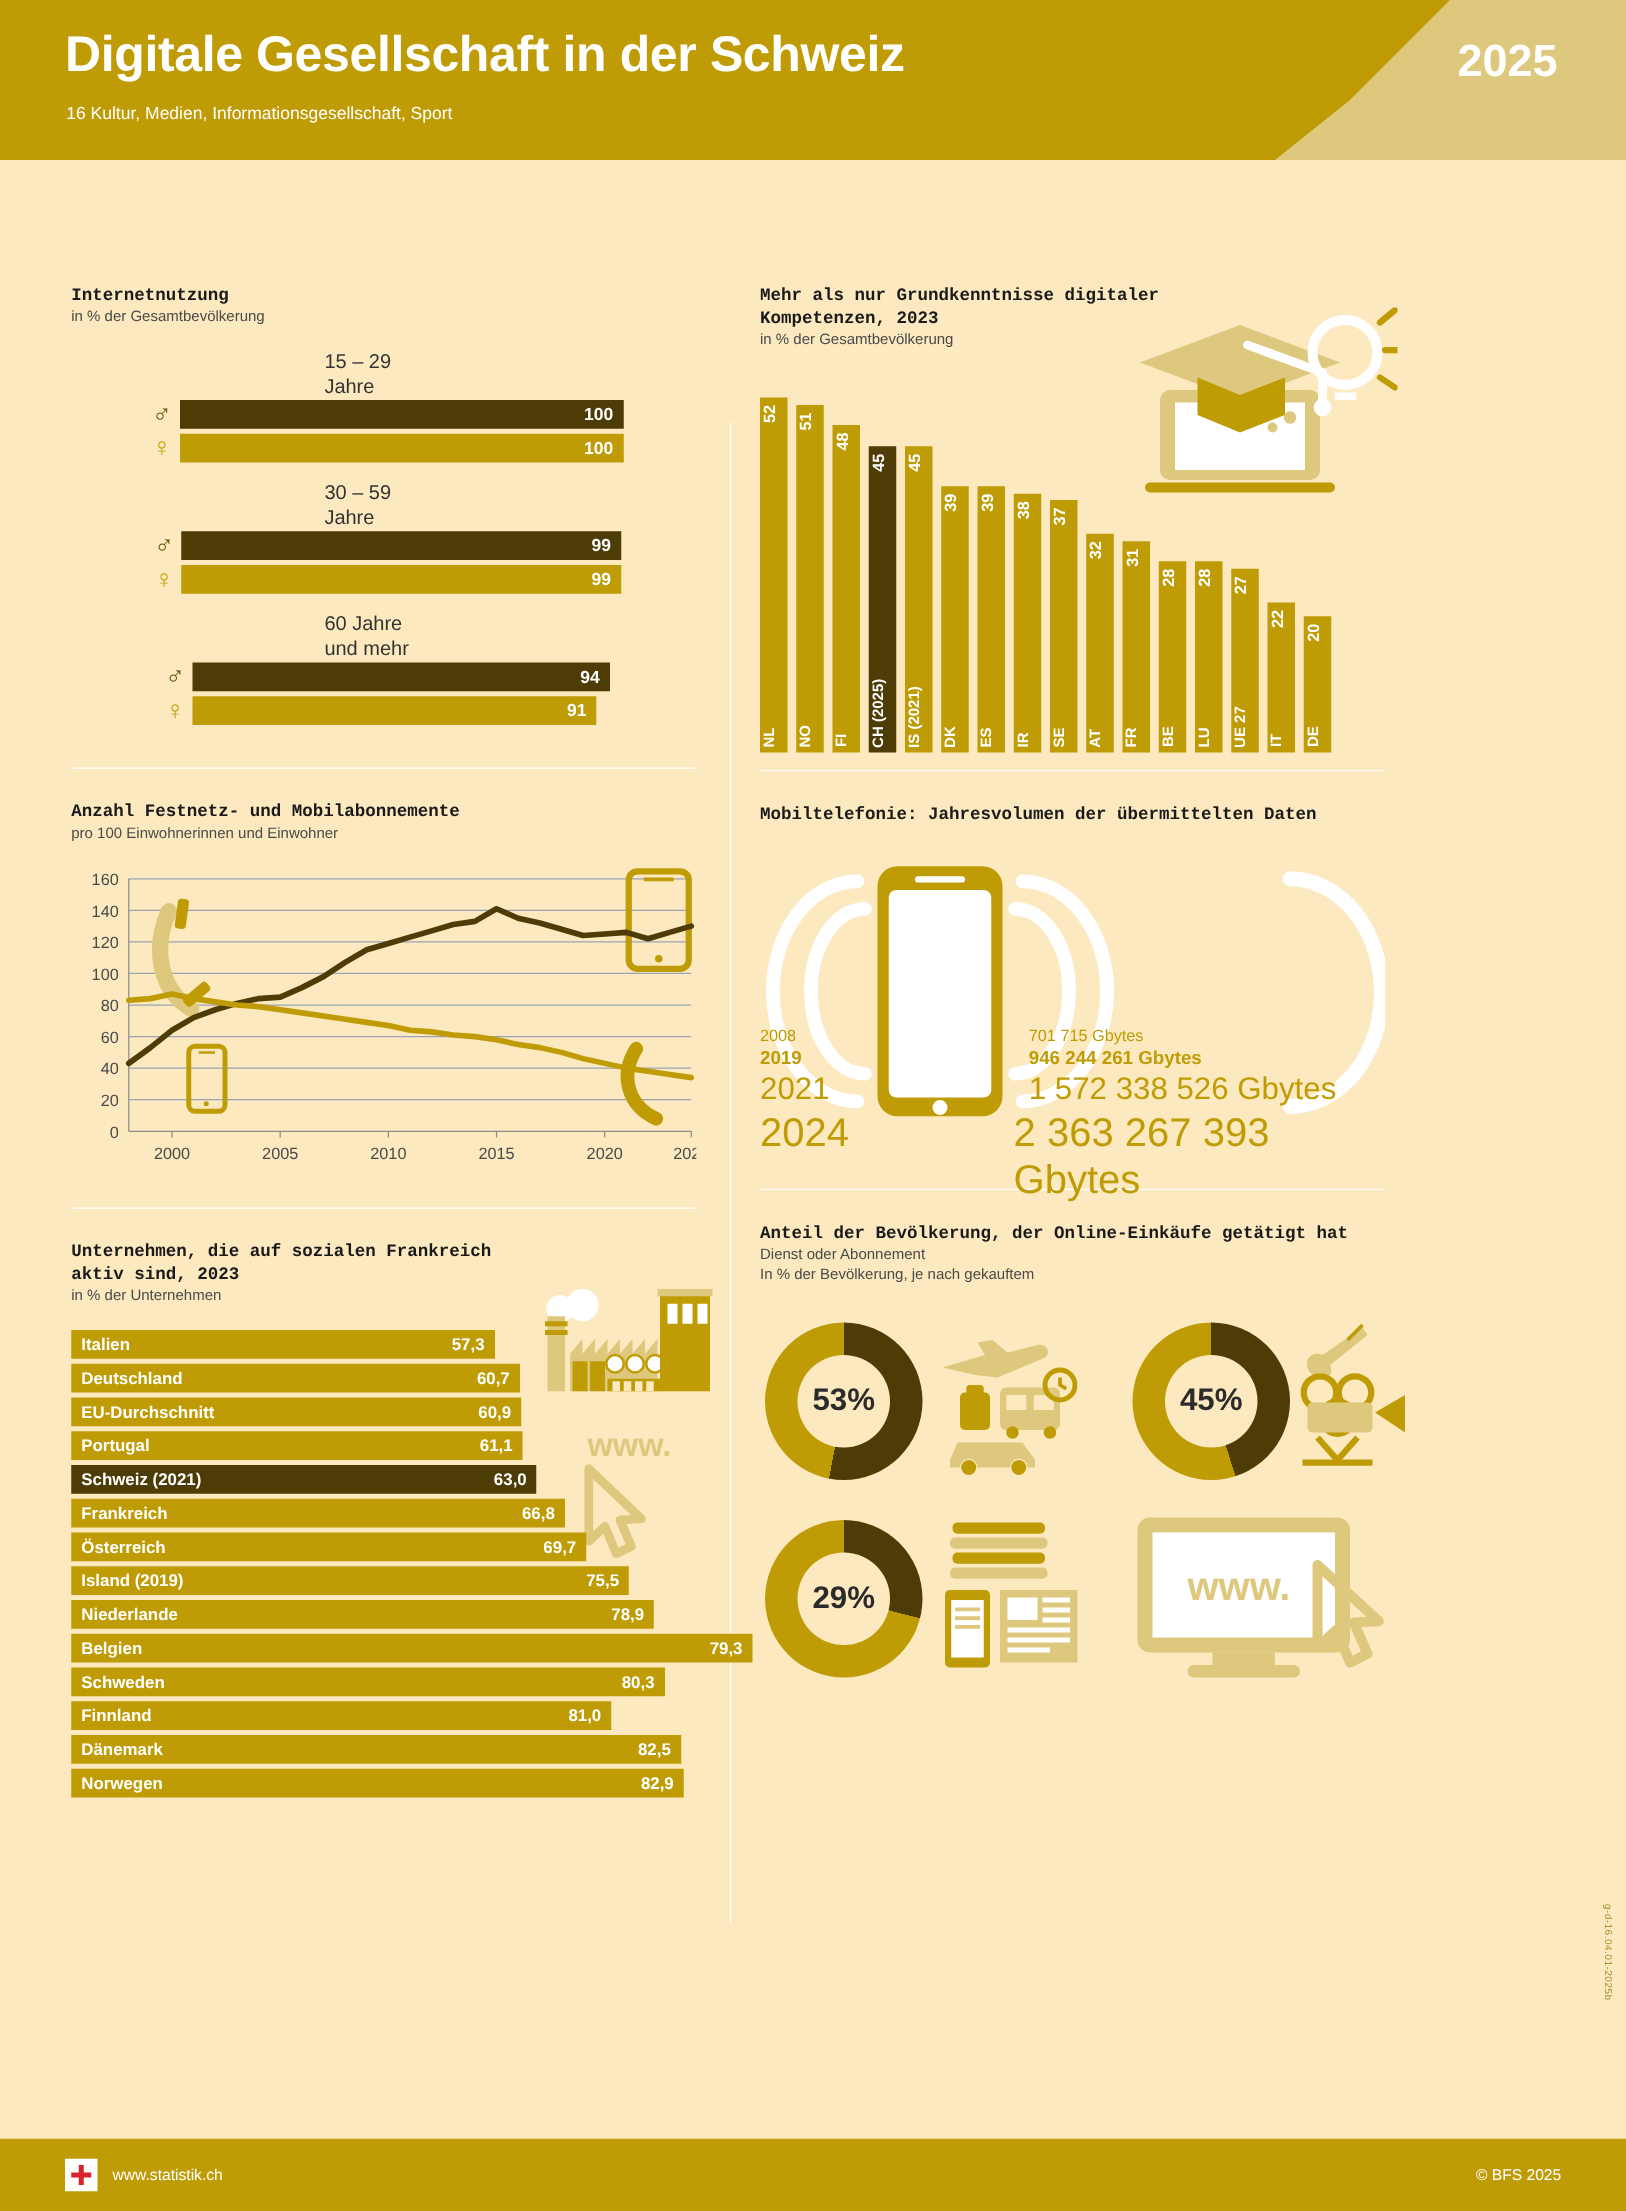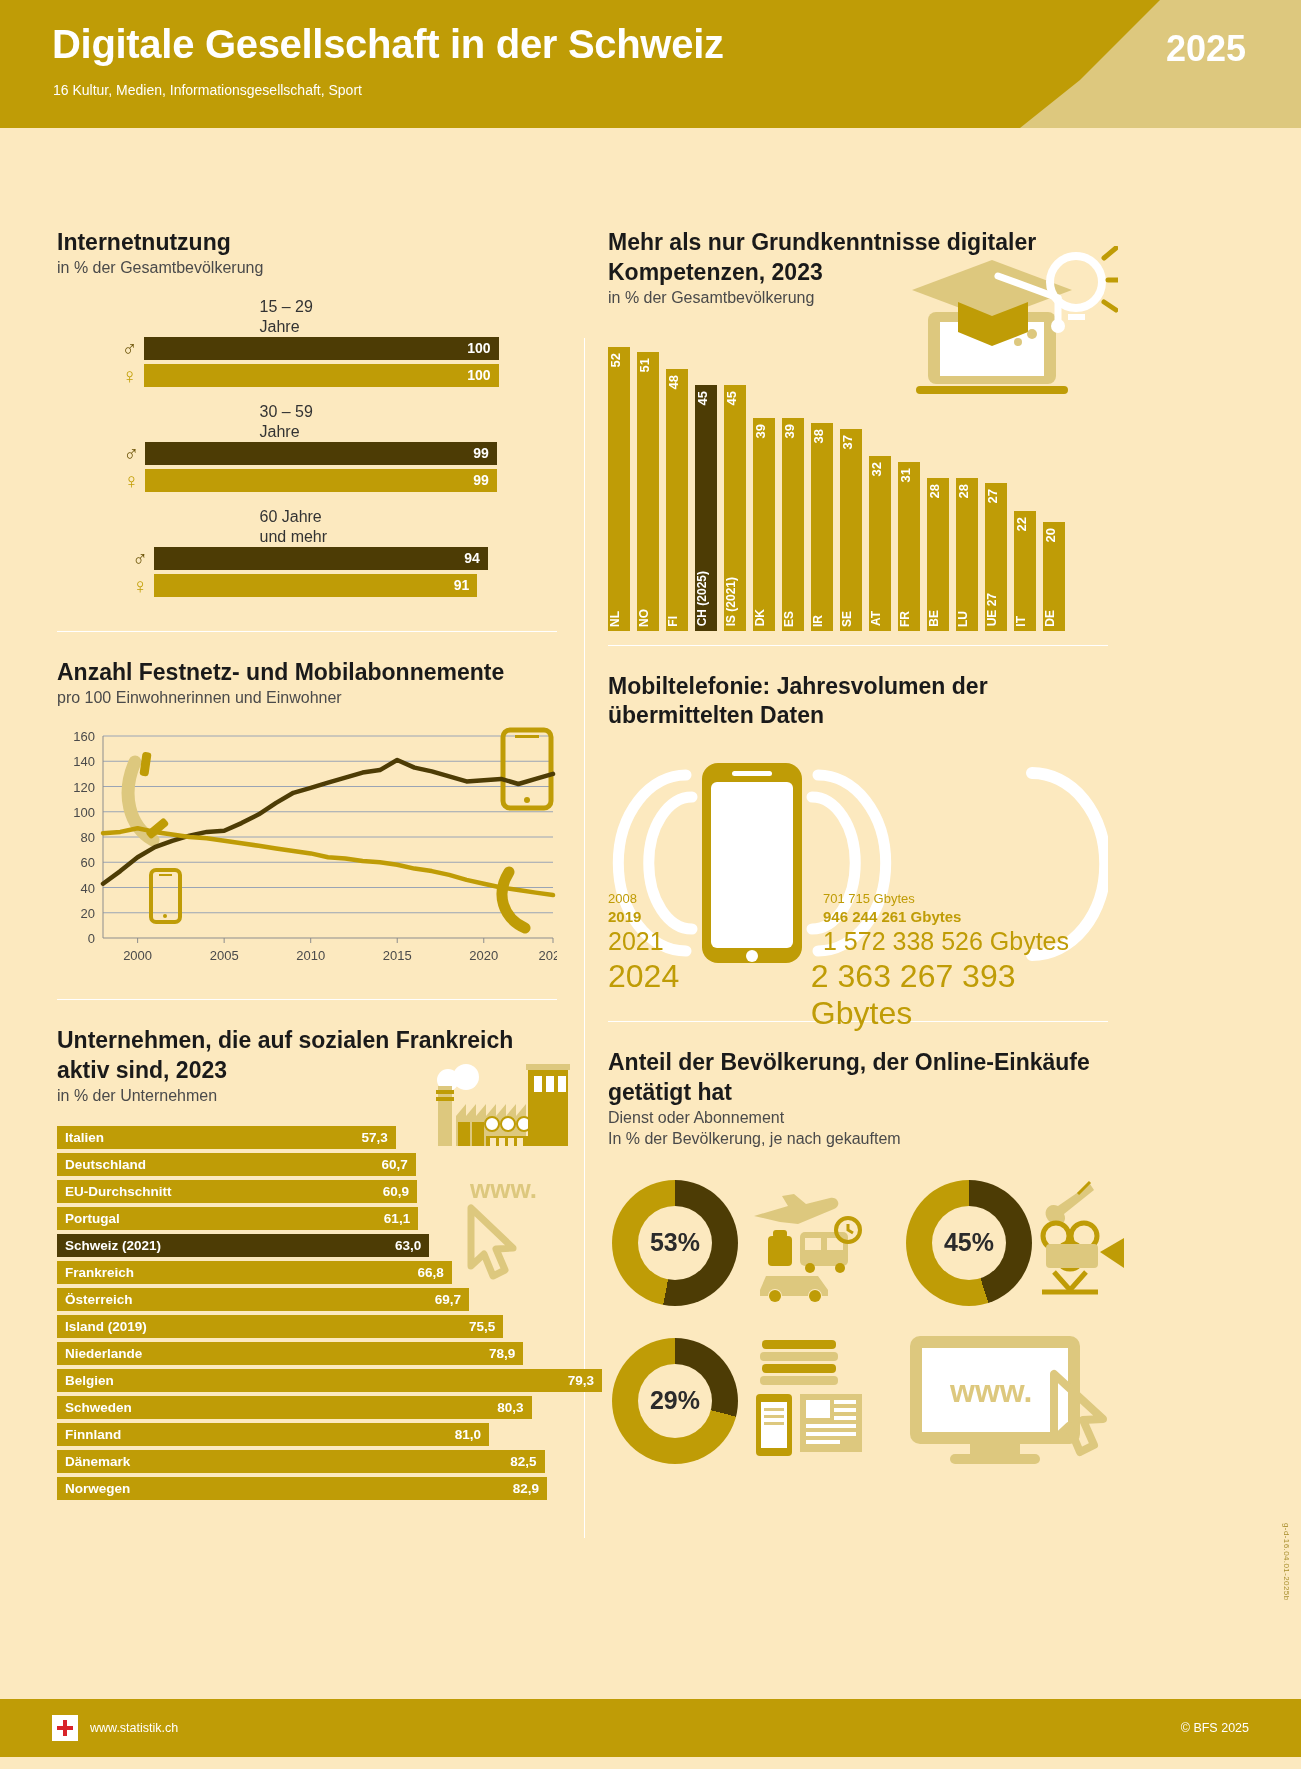--- a/index.html
+++ b/index.html
@@ -34,22 +34,22 @@
   }
   
   .canvas { position:relative; width:1301px; height:1641px; }
   .col-left  { position:absolute; left:57px;  top:100px; width:500px; }
   .col-right { position:absolute; left:608px; top:100px; width:500px; }
   .vdivider {
     position:absolute; left:584px; top:210px; width:1px; height:1200px;
     background:#ffffff;
   }
   .hline { height:1px; background:#ffffff; margin:26px 0; }
-  h2.block-title { font-size:23px; font-weight:bold; color:#1a1a1a; line-height:1.3; }
-  .block-sub { font-size:16px; color:#4a4a4a; line-height:1.3; }
+  h2.block-title { font-size:14px; font-weight:bold; color:#1a1a1a; line-height:1.3;font-family:Liberation Mono, monospace; }
+  .block-sub { font-size:12px; color:#4a4a4a; line-height:1.3; }
 
   
   .iu-rows { margin-top:18px; }
   .iu-group { display:flex; align-items:center; margin-bottom:11px;flex-direction:column; }
   .iu-label { width:95px; font-size:16px; color:#333; line-height:1.25; }
   .iu-bars { flex:1; }
   .iu-line { display:flex; align-items:center; height:23px; margin-bottom:4px; }
   .gender-ico { width:28px; font-size:21px; color:#6b5307; text-align:center; line-height:1; }
   .gender-ico.f { color:#c29f06; }
   .iu-bar { height:23px; position:relative; display:flex; align-items:center; justify-content:flex-end; }
@@ -101,21 +101,21 @@
   
   .don-wrap { margin-top:20px; position:relative; height:300px; }
   .donut { position:absolute; width:126px; height:126px; border-radius:50%; }
   .donut-hole {
     position:absolute; top:26px; left:26px; width:74px; height:74px;
     border-radius:50%; background:#fce9bf;
     display:flex; align-items:center; justify-content:center;
     font-size:25px; font-weight:bold; color:#2b2b2b;
   }
   .footer {
-    position:absolute; left:0; bottom:12px; width:1301px; height:58px;
+    position:absolute; left:0; bottom:0; width:1301px; height:58px;
     background:#bf9c06; display:flex; align-items:center;
   }
   .swiss { width:26px; height:26px; background:#fff; margin-left:52px; position:relative; }
   .swiss:before, .swiss:after { content:""; position:absolute; background:#d8232a; }
   .swiss:before { left:11px; top:5px; width:4px; height:16px; }
   .swiss:after  { left:5px; top:11px; width:16px; height:4px; }
   .foot-url { color:#fff; font-size:12.5px; margin-left:12px; }
   .foot-cr { color:#fff; font-size:12.5px; position:absolute; right:52px; }
   .vcode {
     position:absolute; right:10px; top:1395px;

